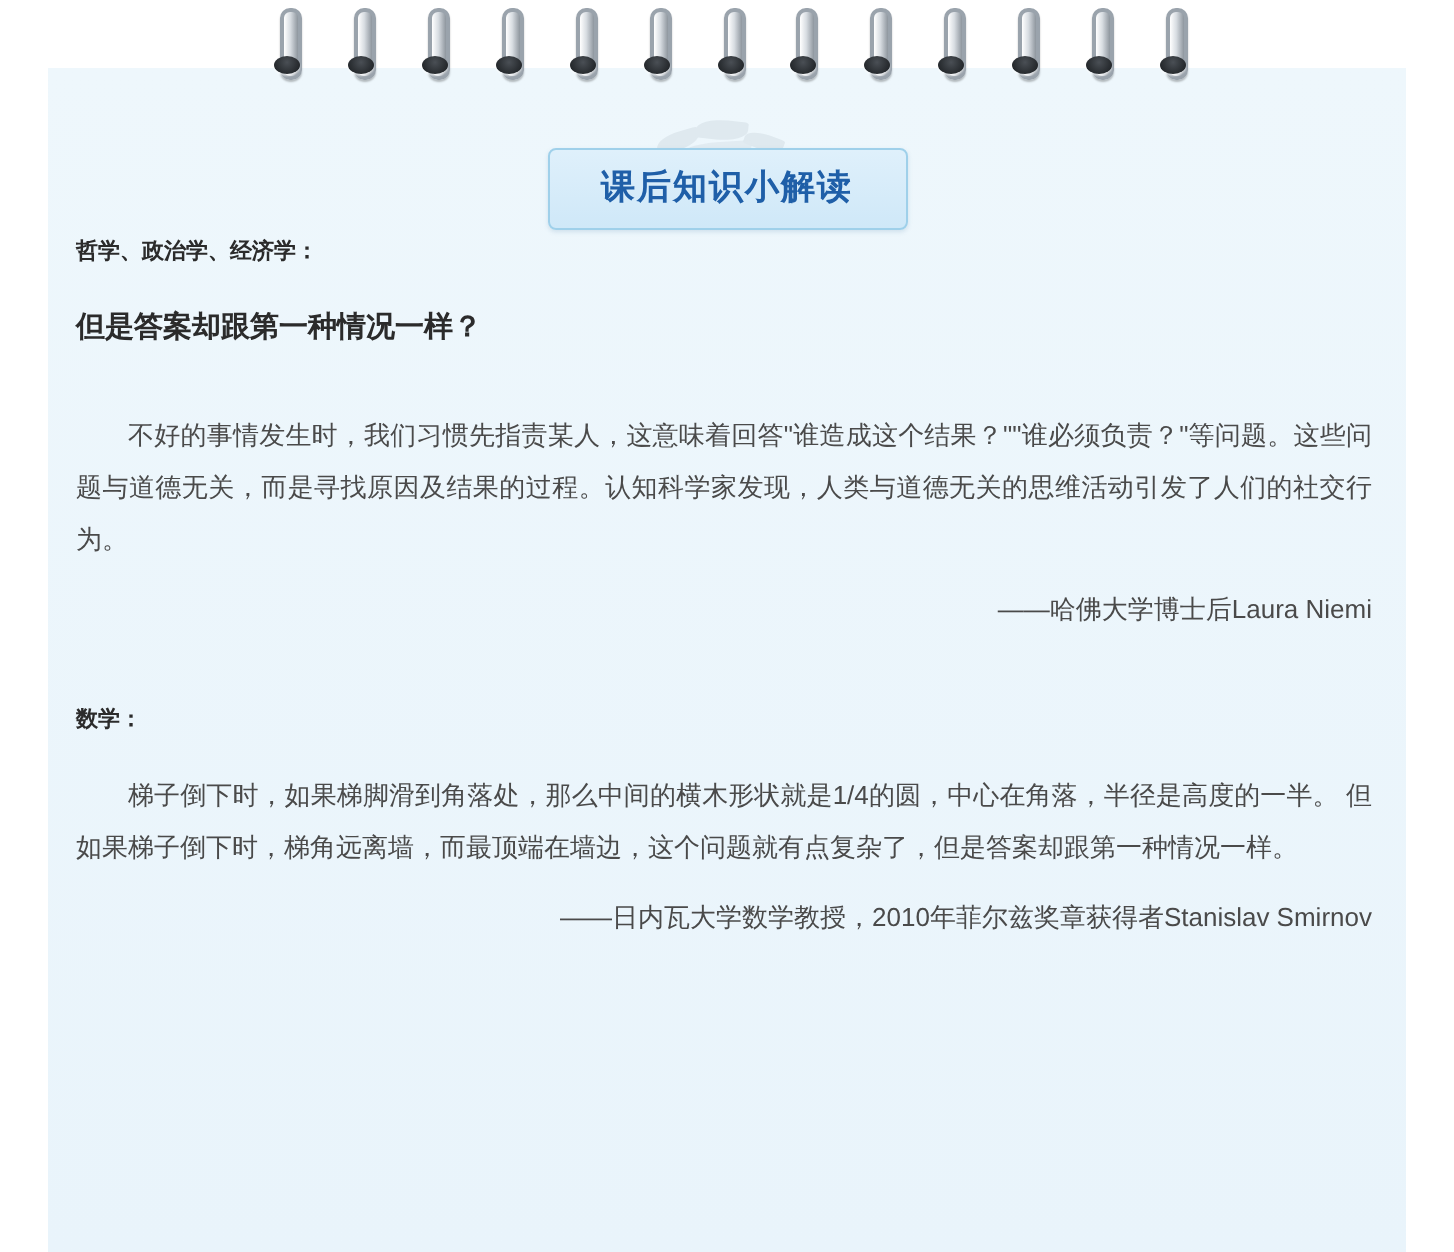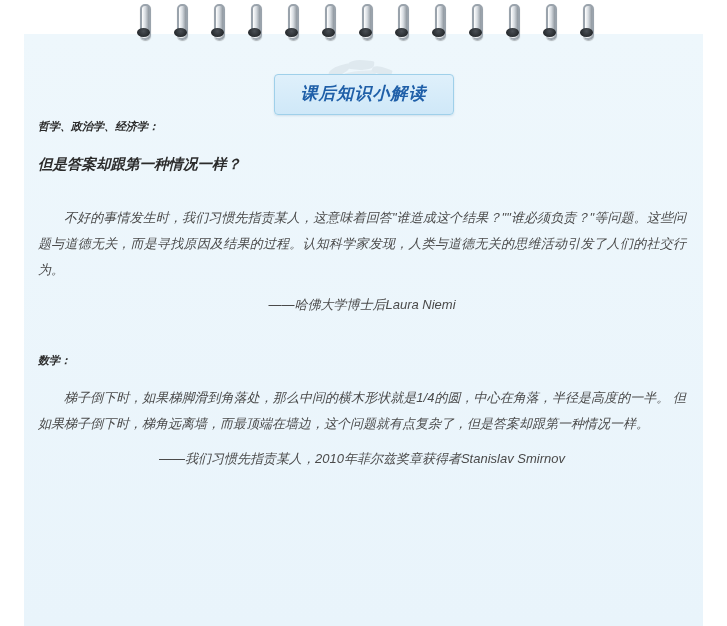--- a/index.html
+++ b/index.html
@@ -11,21 +11,20 @@
     height: 626px;
     background: #ffffff;
     font-family: "Liberation Sans", sans-serif;
     overflow: hidden;
   }
   .page {
     position: relative;
     width: 727px;
     height: 626px;
     background: linear-gradient(to bottom, #ffffff 0px, #ffffff 40px, #f2f9fd 40px, #eaf4fb 100%);
-    font-style: italic;
   }
   
   .paper {
     position: absolute;
     left: 24px;
     top: 0px;
     width: 679px;
     height: 626px;
     background: linear-gradient(to bottom, #ffffff 0px, #ffffff 34px, #eef7fc 34px, #e9f4fb 100%);
   }
@@ -136,21 +135,21 @@
     font-size: 13px;
     color: #4a4a4a;
     line-height: 2.0;
     margin: 0 0 10px 0;
     text-indent: 2em;
     text-align: justify;
   }
   .attrib {
     font-size: 13px;
     color: #4a4a4a;
-    text-align: center;
+    text-align: right;
     margin: 4px 0 0 0;
     line-height: 1.9;
   }
   .section-gap {
     height: 34px;
   }
 </style>
 </head>
 <body>
 
@@ -232,17 +231,17 @@
       <p class="question">但是答案却跟第一种情况一样？</p>
       <p class="para">不好的事情发生时，我们习惯先指责某人，这意味着回答"谁造成这个结果？""谁必须负责？"等问题。这些问题与道德无关，而是寻找原因及结果的过程。认知科学家发现，人类与道德无关的思维活动引发了人们的社交行为。</p>
       <p class="attrib">——哈佛大学博士后Laura Niemi</p>
     </div>
 
     <div class="section-gap"></div>
 
     <div>
       <p class="heading">数学：</p>
       <p class="para">梯子倒下时，如果梯脚滑到角落处，那么中间的横木形状就是1/4的圆，中心在角落，半径是高度的一半。 但如果梯子倒下时，梯角远离墙，而最顶端在墙边，这个问题就有点复杂了，但是答案却跟第一种情况一样。</p>
-      <p class="attrib">——我们习惯先指责某人，2010年菲尔兹奖章获得者Stanislav Smirnov</p>
+      <p class="attrib">——日内瓦大学数学教授，2010年菲尔兹奖章获得者Stanislav Smirnov</p>
     </div>
 
   </div>
 </div>
 
 </body></html>

